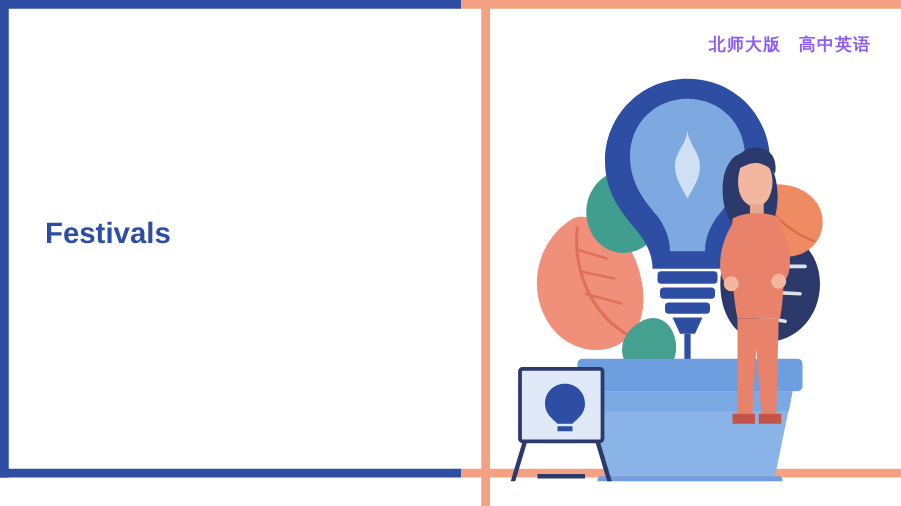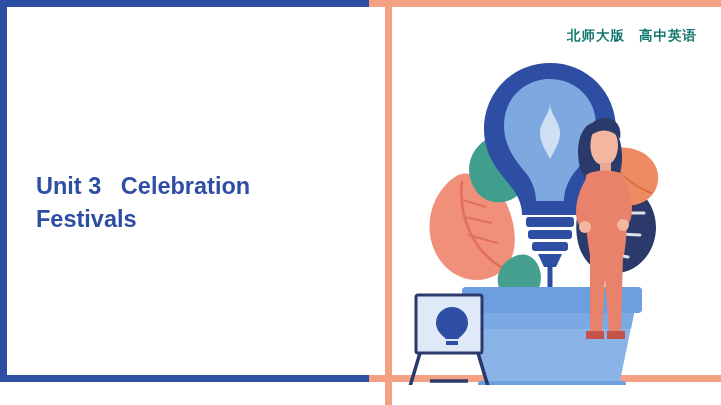--- a/index.html
+++ b/index.html
@@ -56,21 +56,21 @@
     background: #f4a183;
   }
 
   
   .header-label {
     position: absolute;
     right: 24px;
     top: 27px;
     font-size: 13.5px;
     font-weight: bold;
-    color: #0f766e;
+    color: #8b5cf6;
     letter-spacing: 1px;
     font-family: "DejaVu Sans", sans-serif;
     white-space: nowrap;
   }
   .header-label .gap { display: inline-block; width: 14px; }
 
   
   .title-block {
     position: absolute;
     left: 36px;
@@ -106,21 +106,20 @@
   <div class="bar-bottom-blue"></div>
   <div class="bar-right-top-orange"></div>
   <div class="bar-right-inner-orange"></div>
   <div class="bar-bottom-orange"></div>
 
   <div class="header-label">
     <span>北师大版</span><span class="gap"></span><span>高中英语</span>
   </div>
 
   <div class="title-block">
-    <div class="title-line">Unit 3   Celebration</div>
     <div class="title-line">Festivals</div>
   </div>
 
   <div class="illustration">
     <svg width="300" height="330" viewBox="0 0 300 330" xmlns="http://www.w3.org/2000/svg">
 
       <g>
 
         <path d="M58 120 C28 138 20 180 42 208 C62 232 96 230 110 206 C122 184 110 140 88 126 C78 120 66 116 58 120 Z" fill="#f0907a"></path>
         <path d="M62 126 C58 160 72 196 104 214" stroke="#e0705a" stroke-width="2.5" fill="none"></path>

